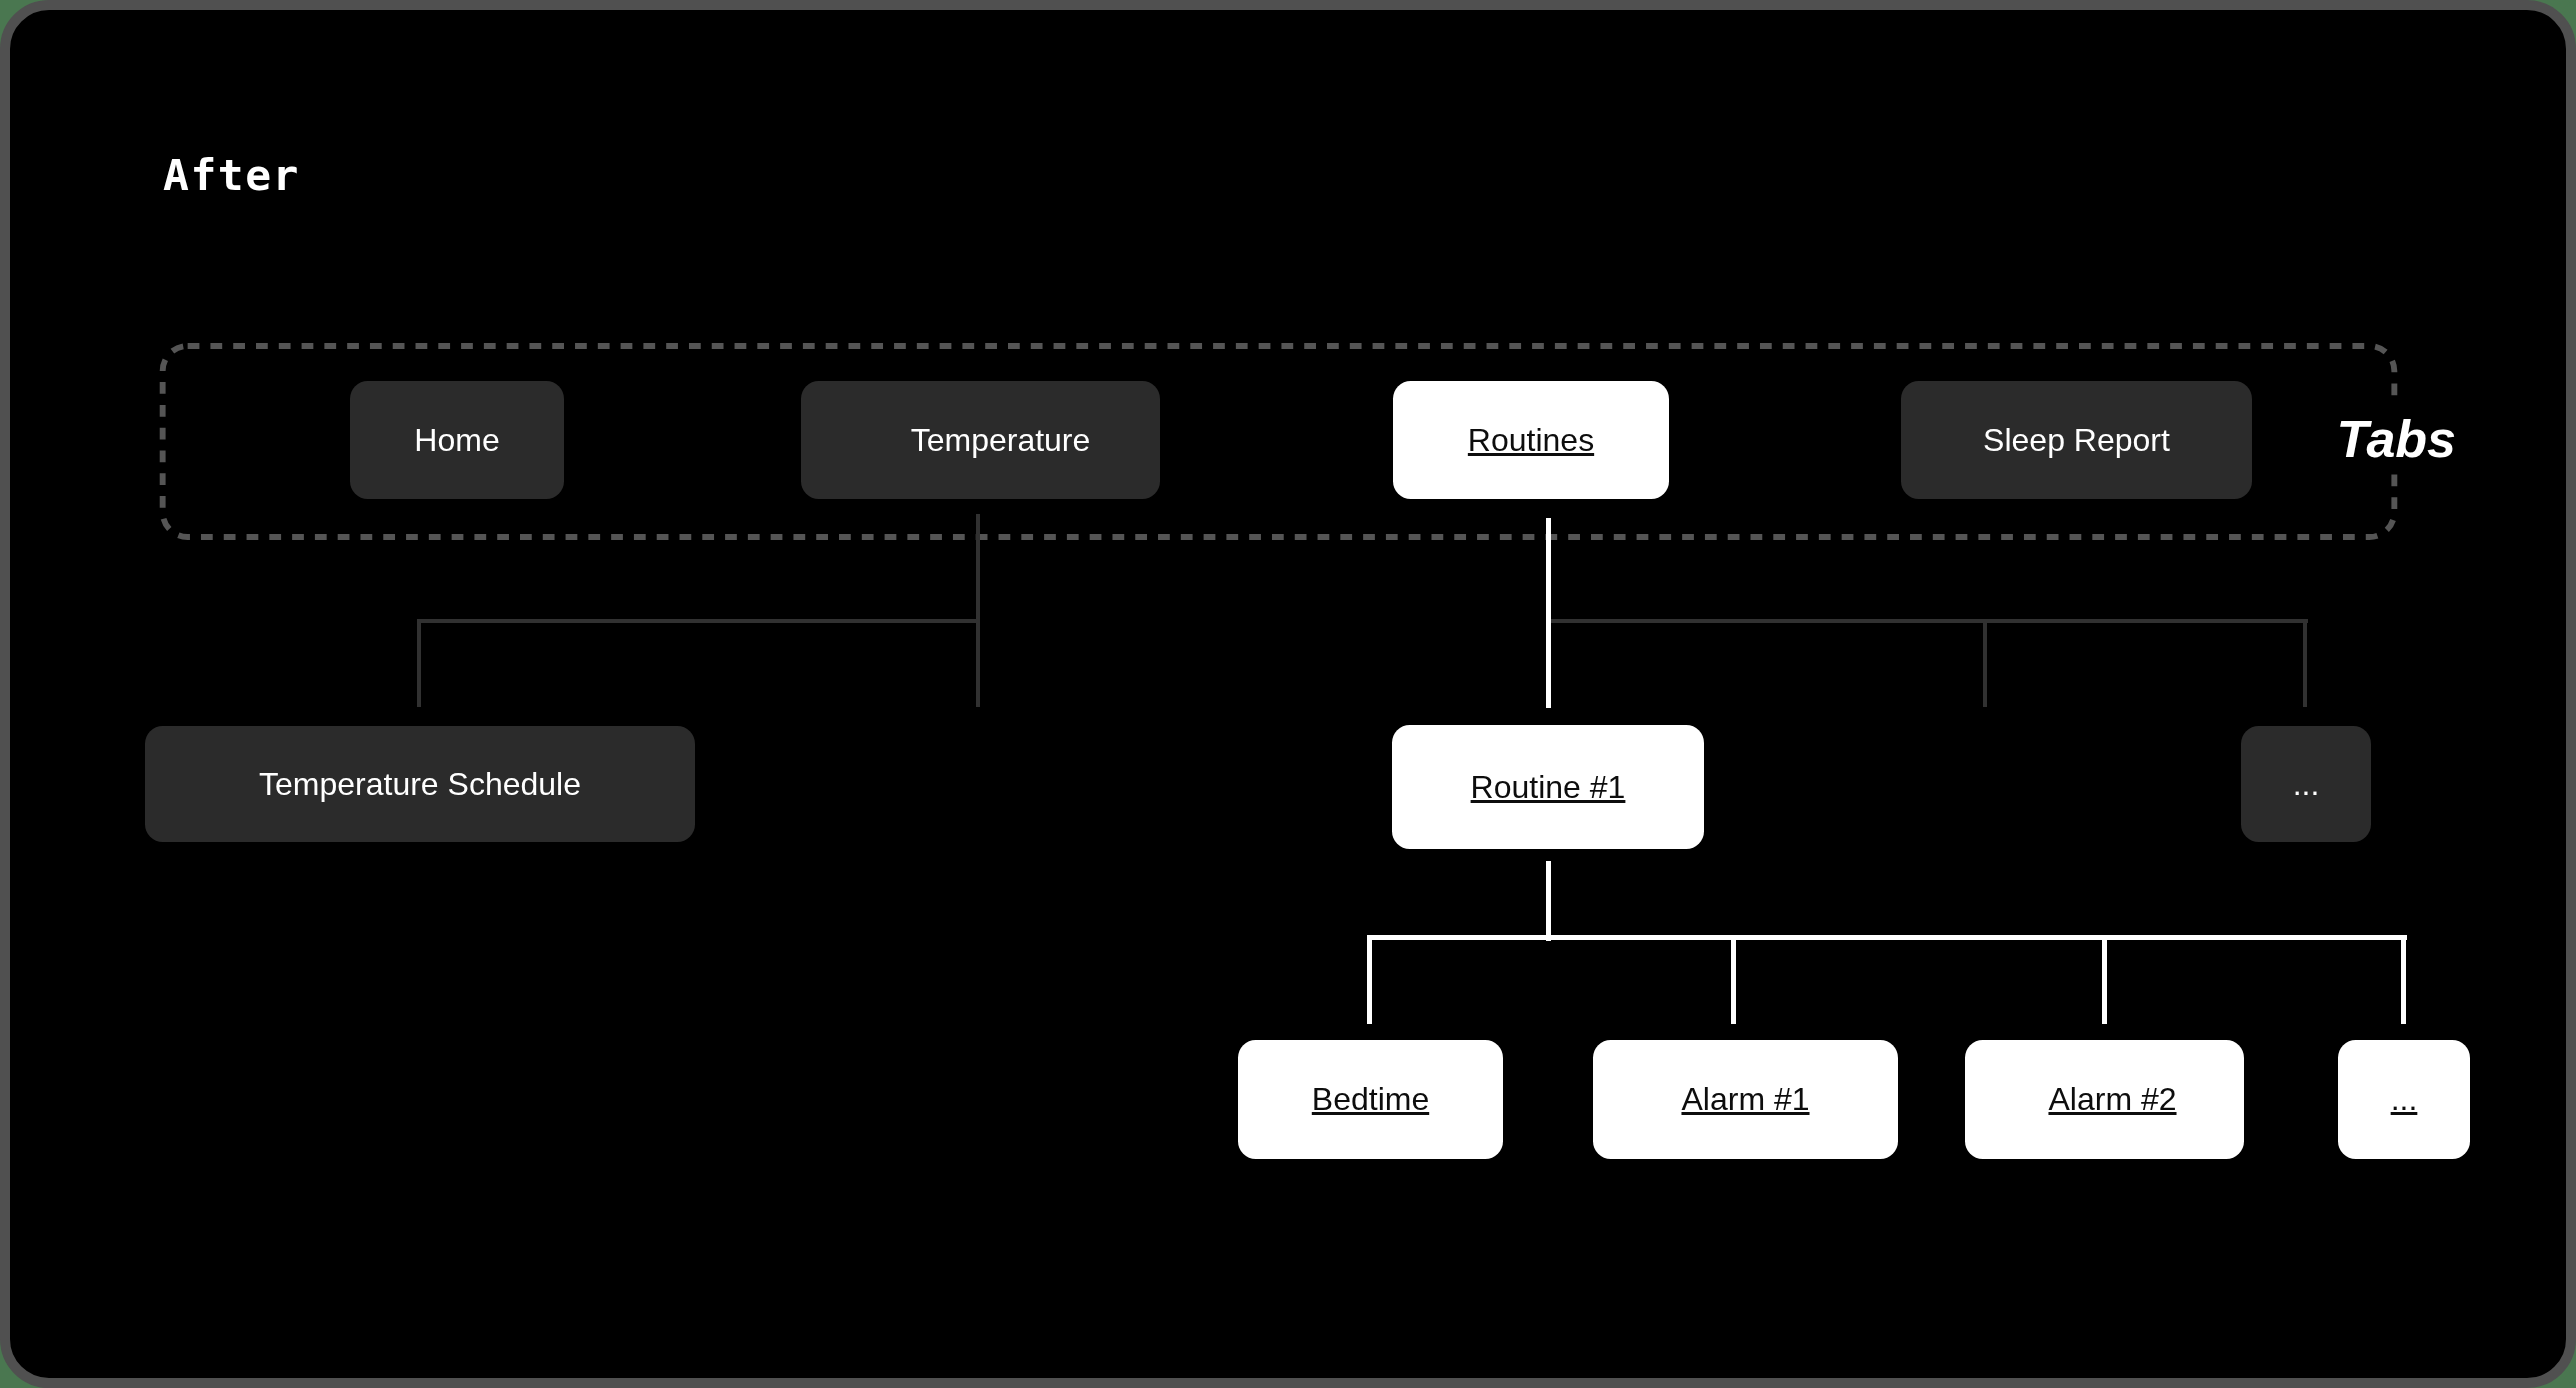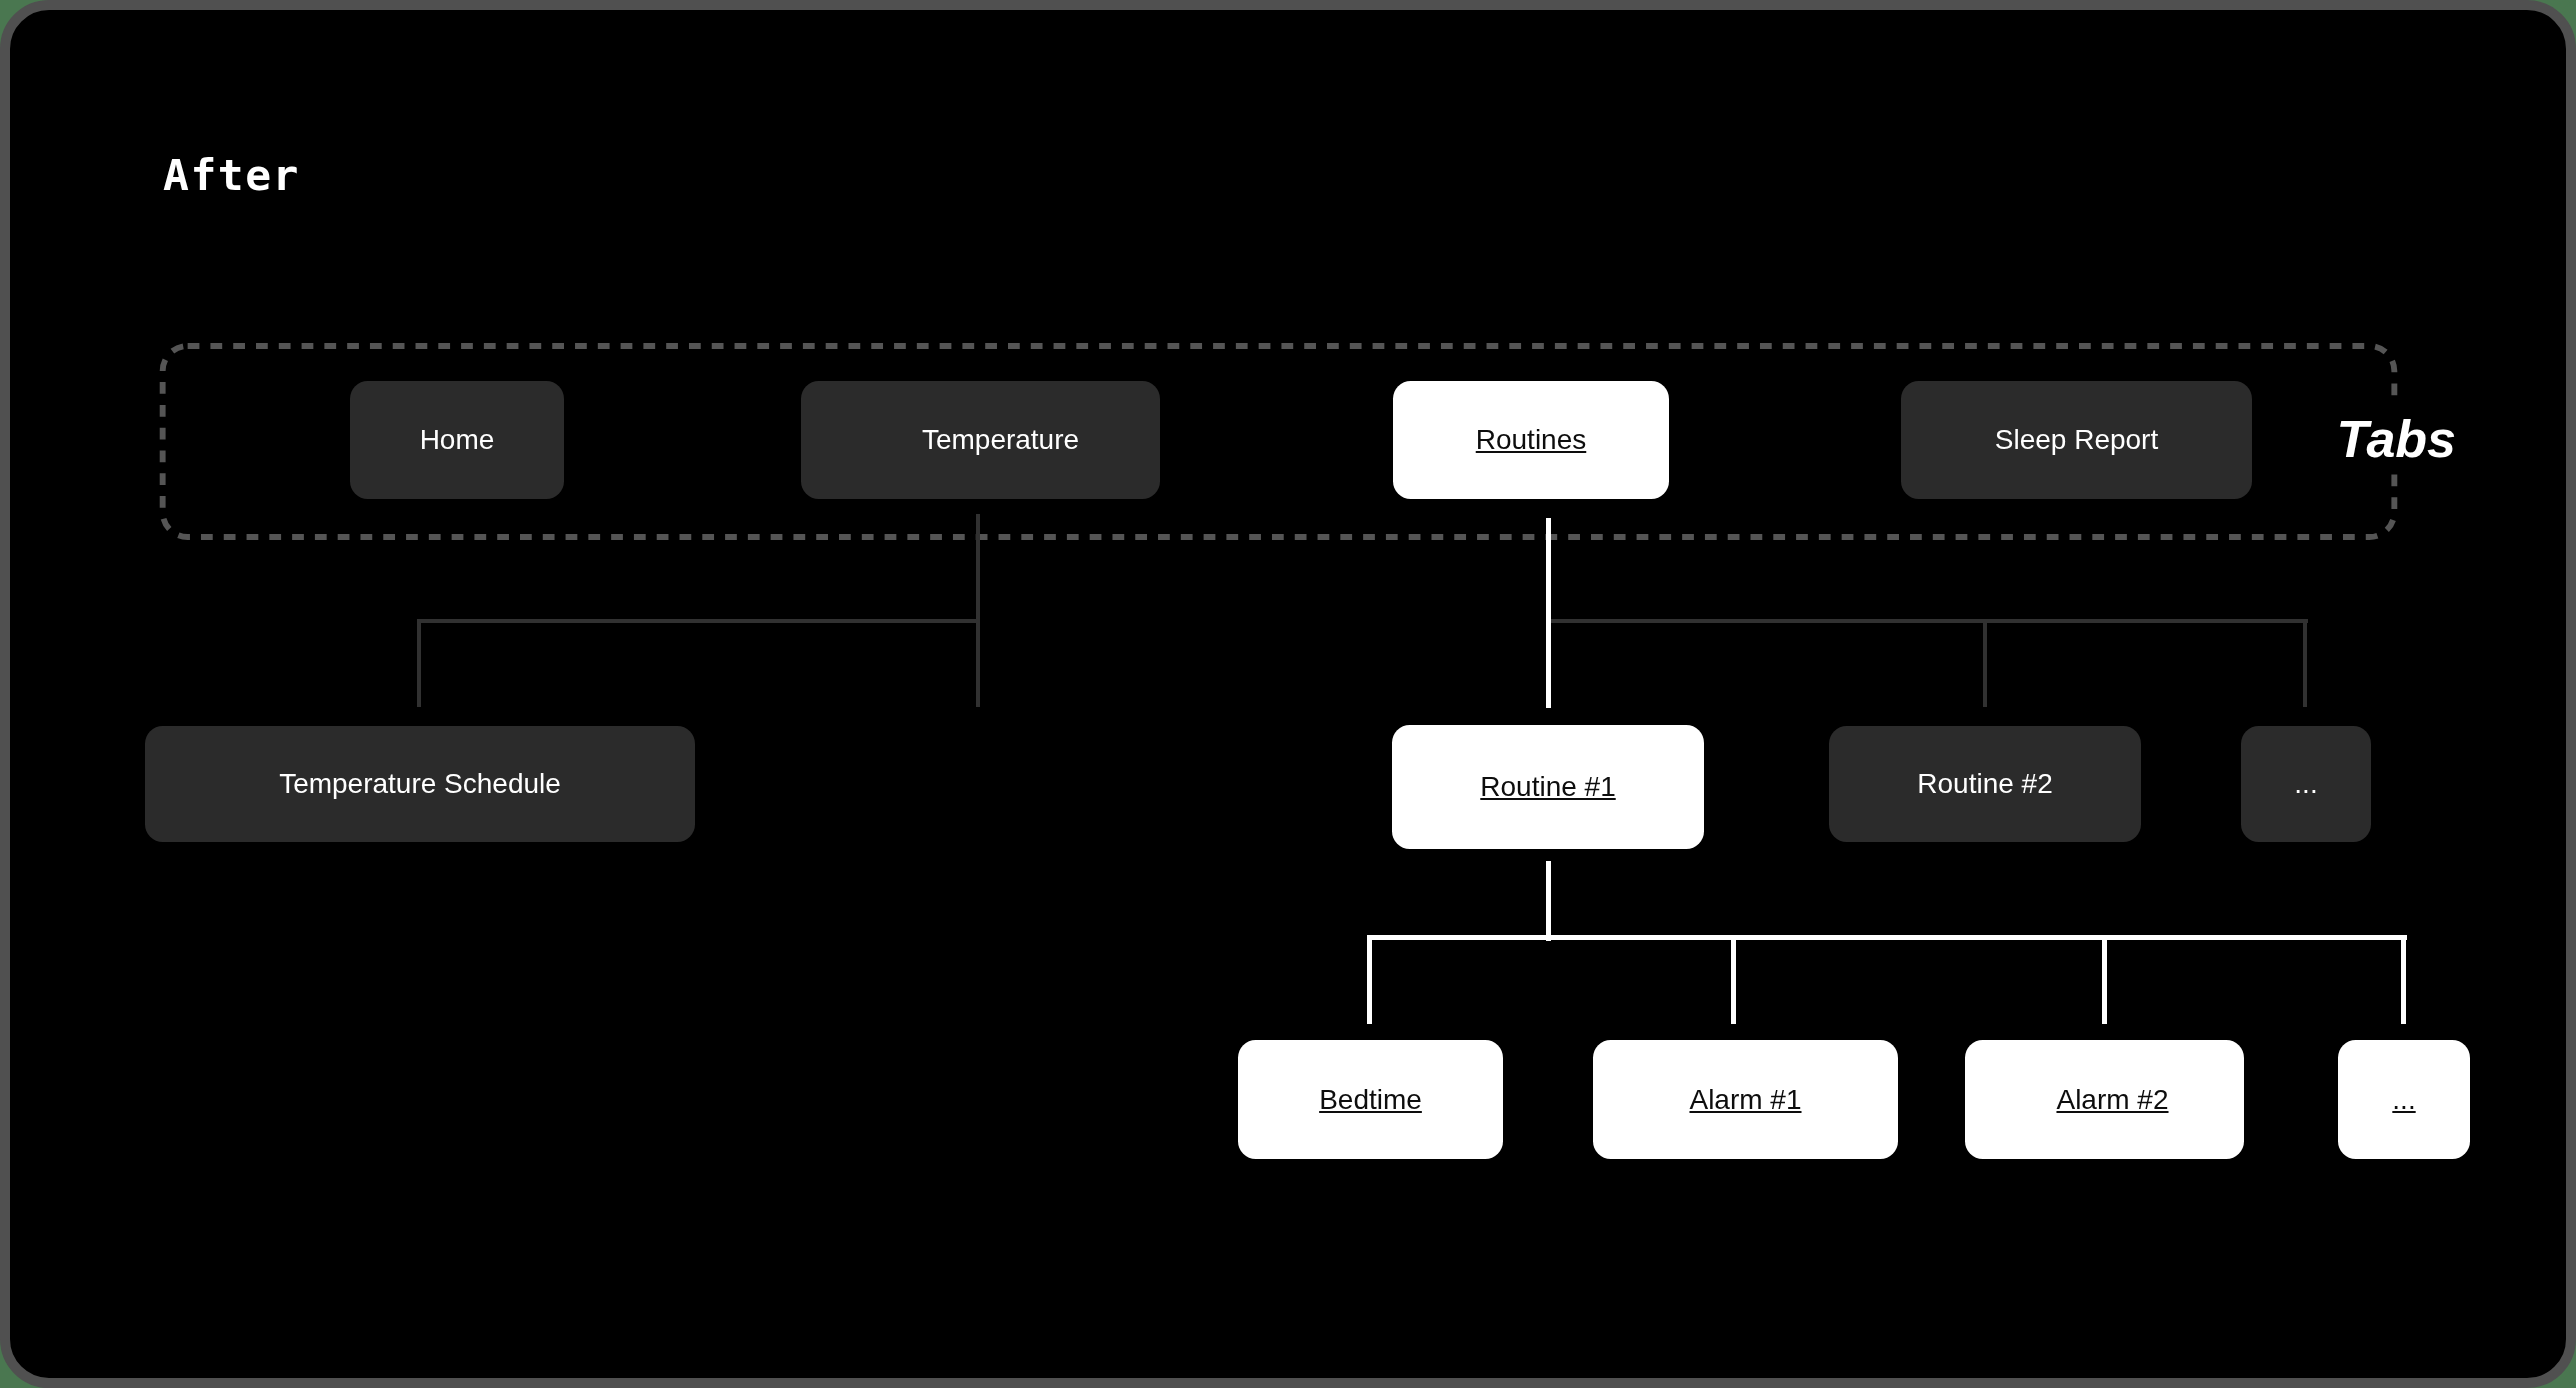--- a/index.html
+++ b/index.html
@@ -55,21 +55,21 @@
   }
   .node {
     position: absolute;
     box-sizing: border-box;
     background: #2b2b2b;
     color: #ffffff;
     border-radius: 17.7px;
     display: flex;
     align-items: center;
     justify-content: center;
-    font-size: 28px;
+    font-size: 32px;
     font-weight: 400;
     white-space: nowrap;
     z-index: 4;
   }
   .node.active {
     background: #ffffff;
     color: #0d0d0d;
     text-decoration: underline;
   }
   .line {
@@ -144,21 +144,20 @@
   <div class="line white" id="c-a2-drop"></div>
   <div class="line white" id="c-rm-drop"></div>
 
   <div class="node" id="n-home">Home</div>
   <div class="node" id="n-temperature">Temperature</div>
   <div class="node active" id="n-routines">Routines</div>
   <div class="node" id="n-sleep-report">Sleep Report</div>
 
   <div class="node" id="n-temp-schedule">Temperature Schedule</div>
   <div class="node active" id="n-routine-1">Routine #1</div>
-  <div class="node" id="n-routine-2">Routine #2</div>
   <div class="node" id="n-routines-more">...</div>
 
   <div class="node active" id="n-bedtime">Bedtime</div>
   <div class="node active" id="n-alarm-1">Alarm #1</div>
   <div class="node active" id="n-alarm-2">Alarm #2</div>
   <div class="node active" id="n-routine1-more">...</div>
 
 </div>
 
 

